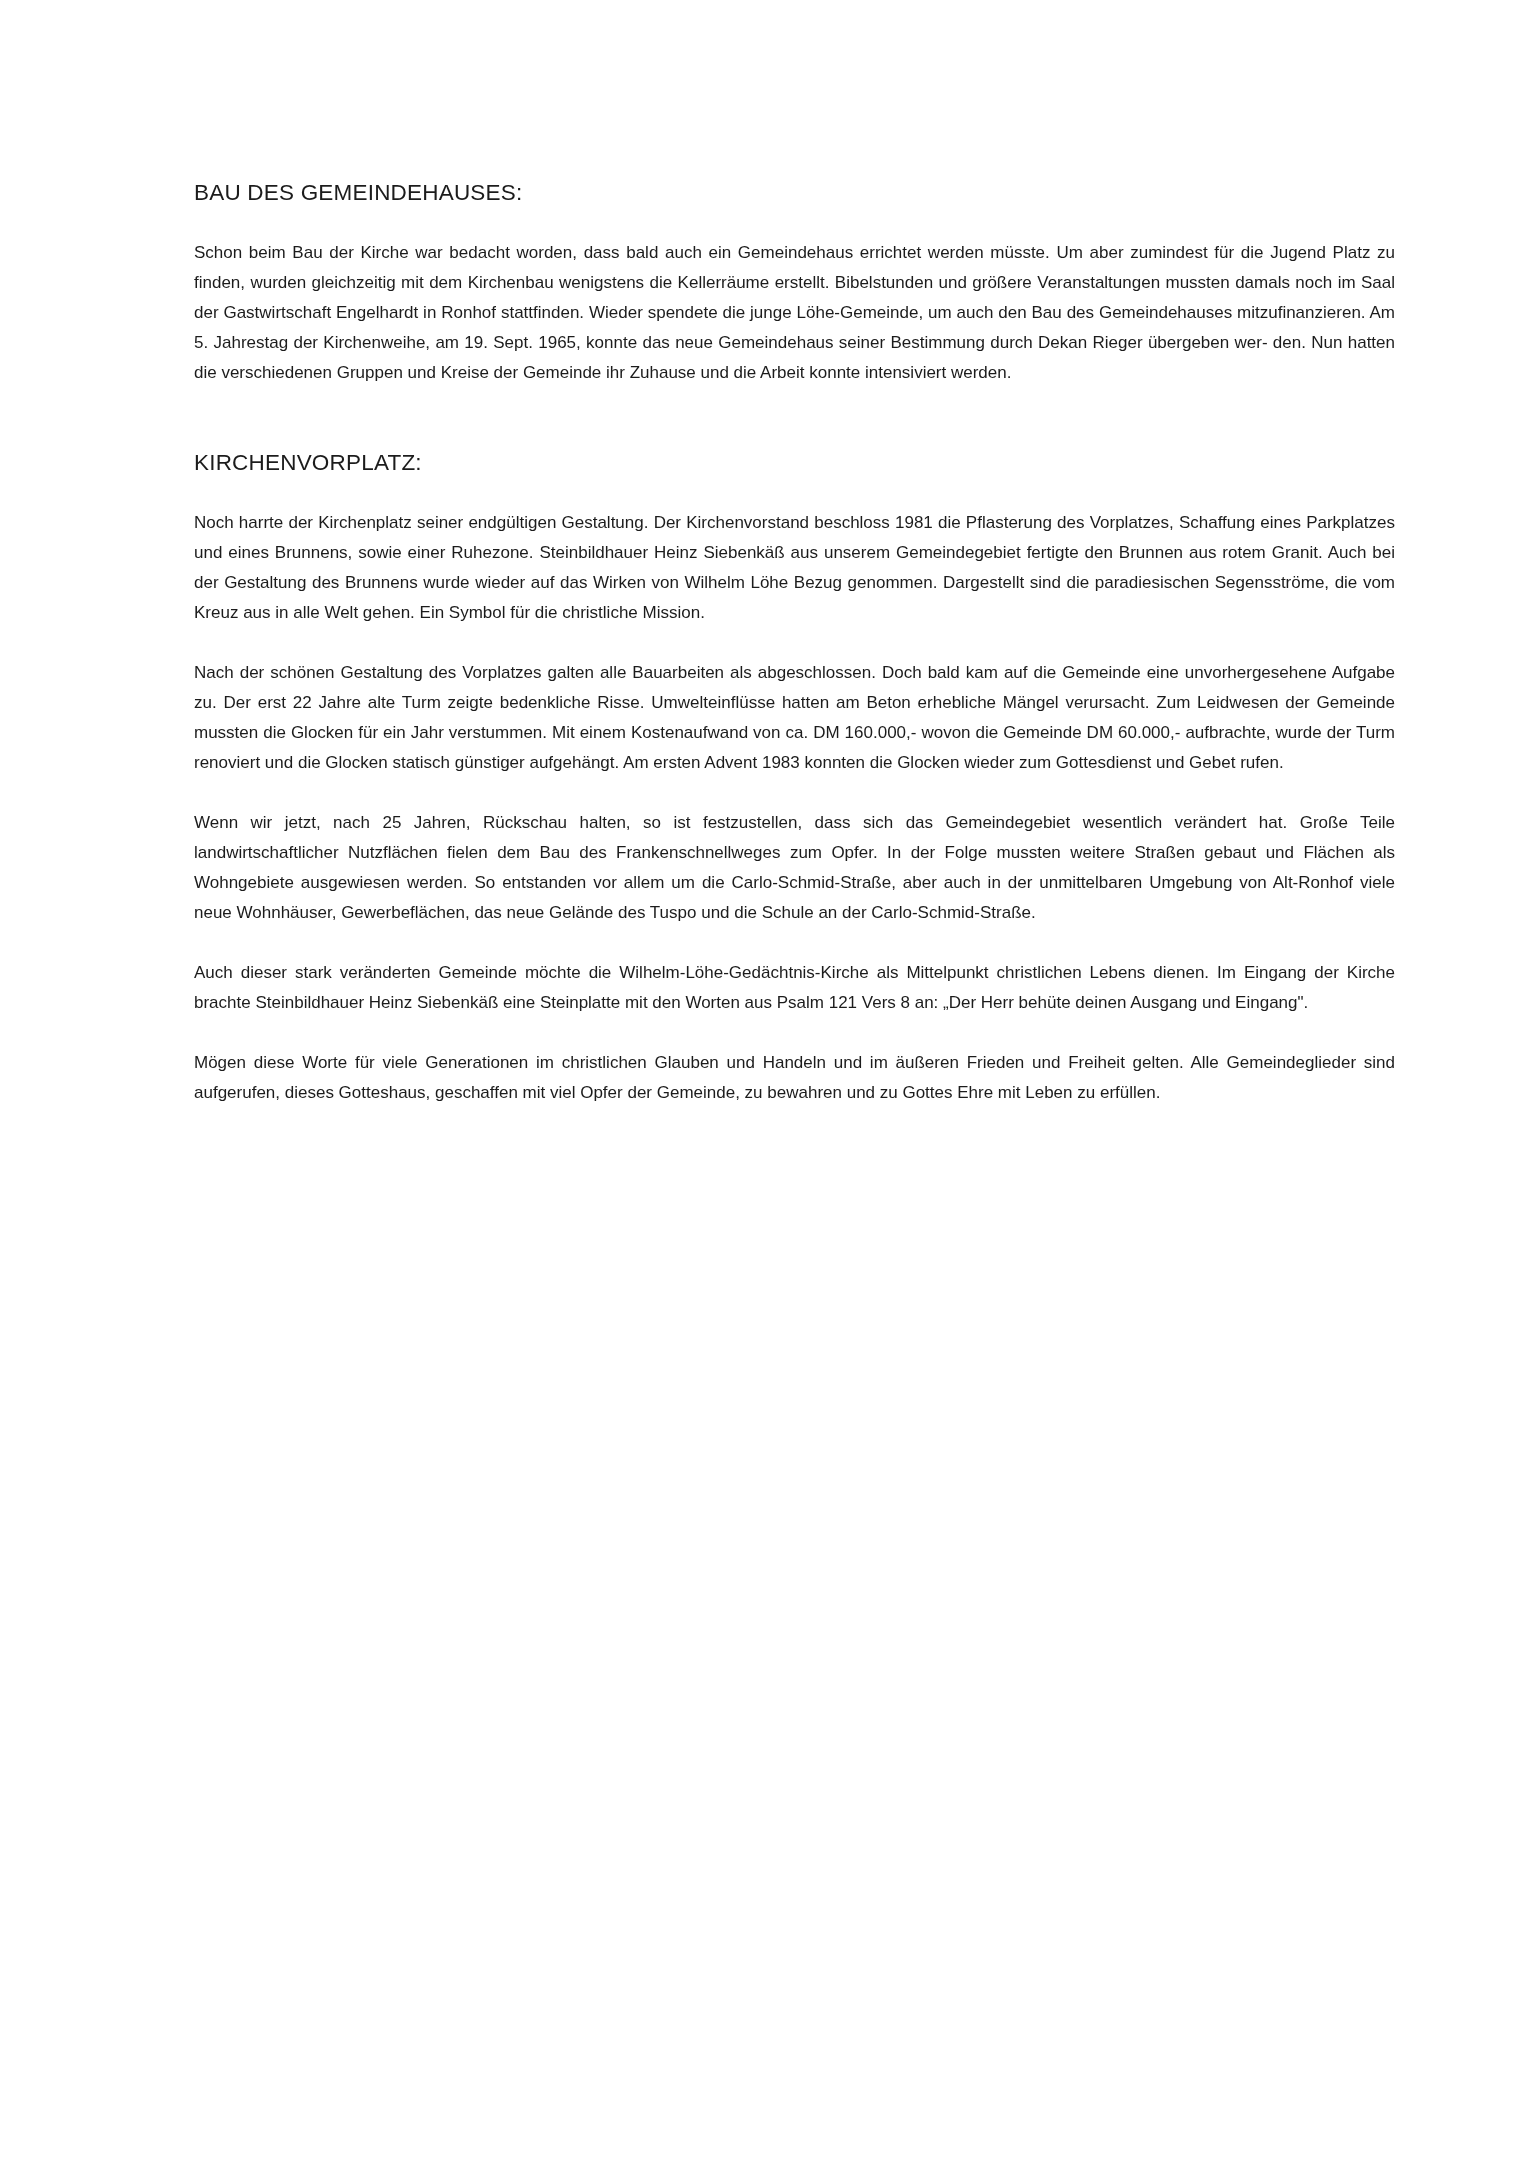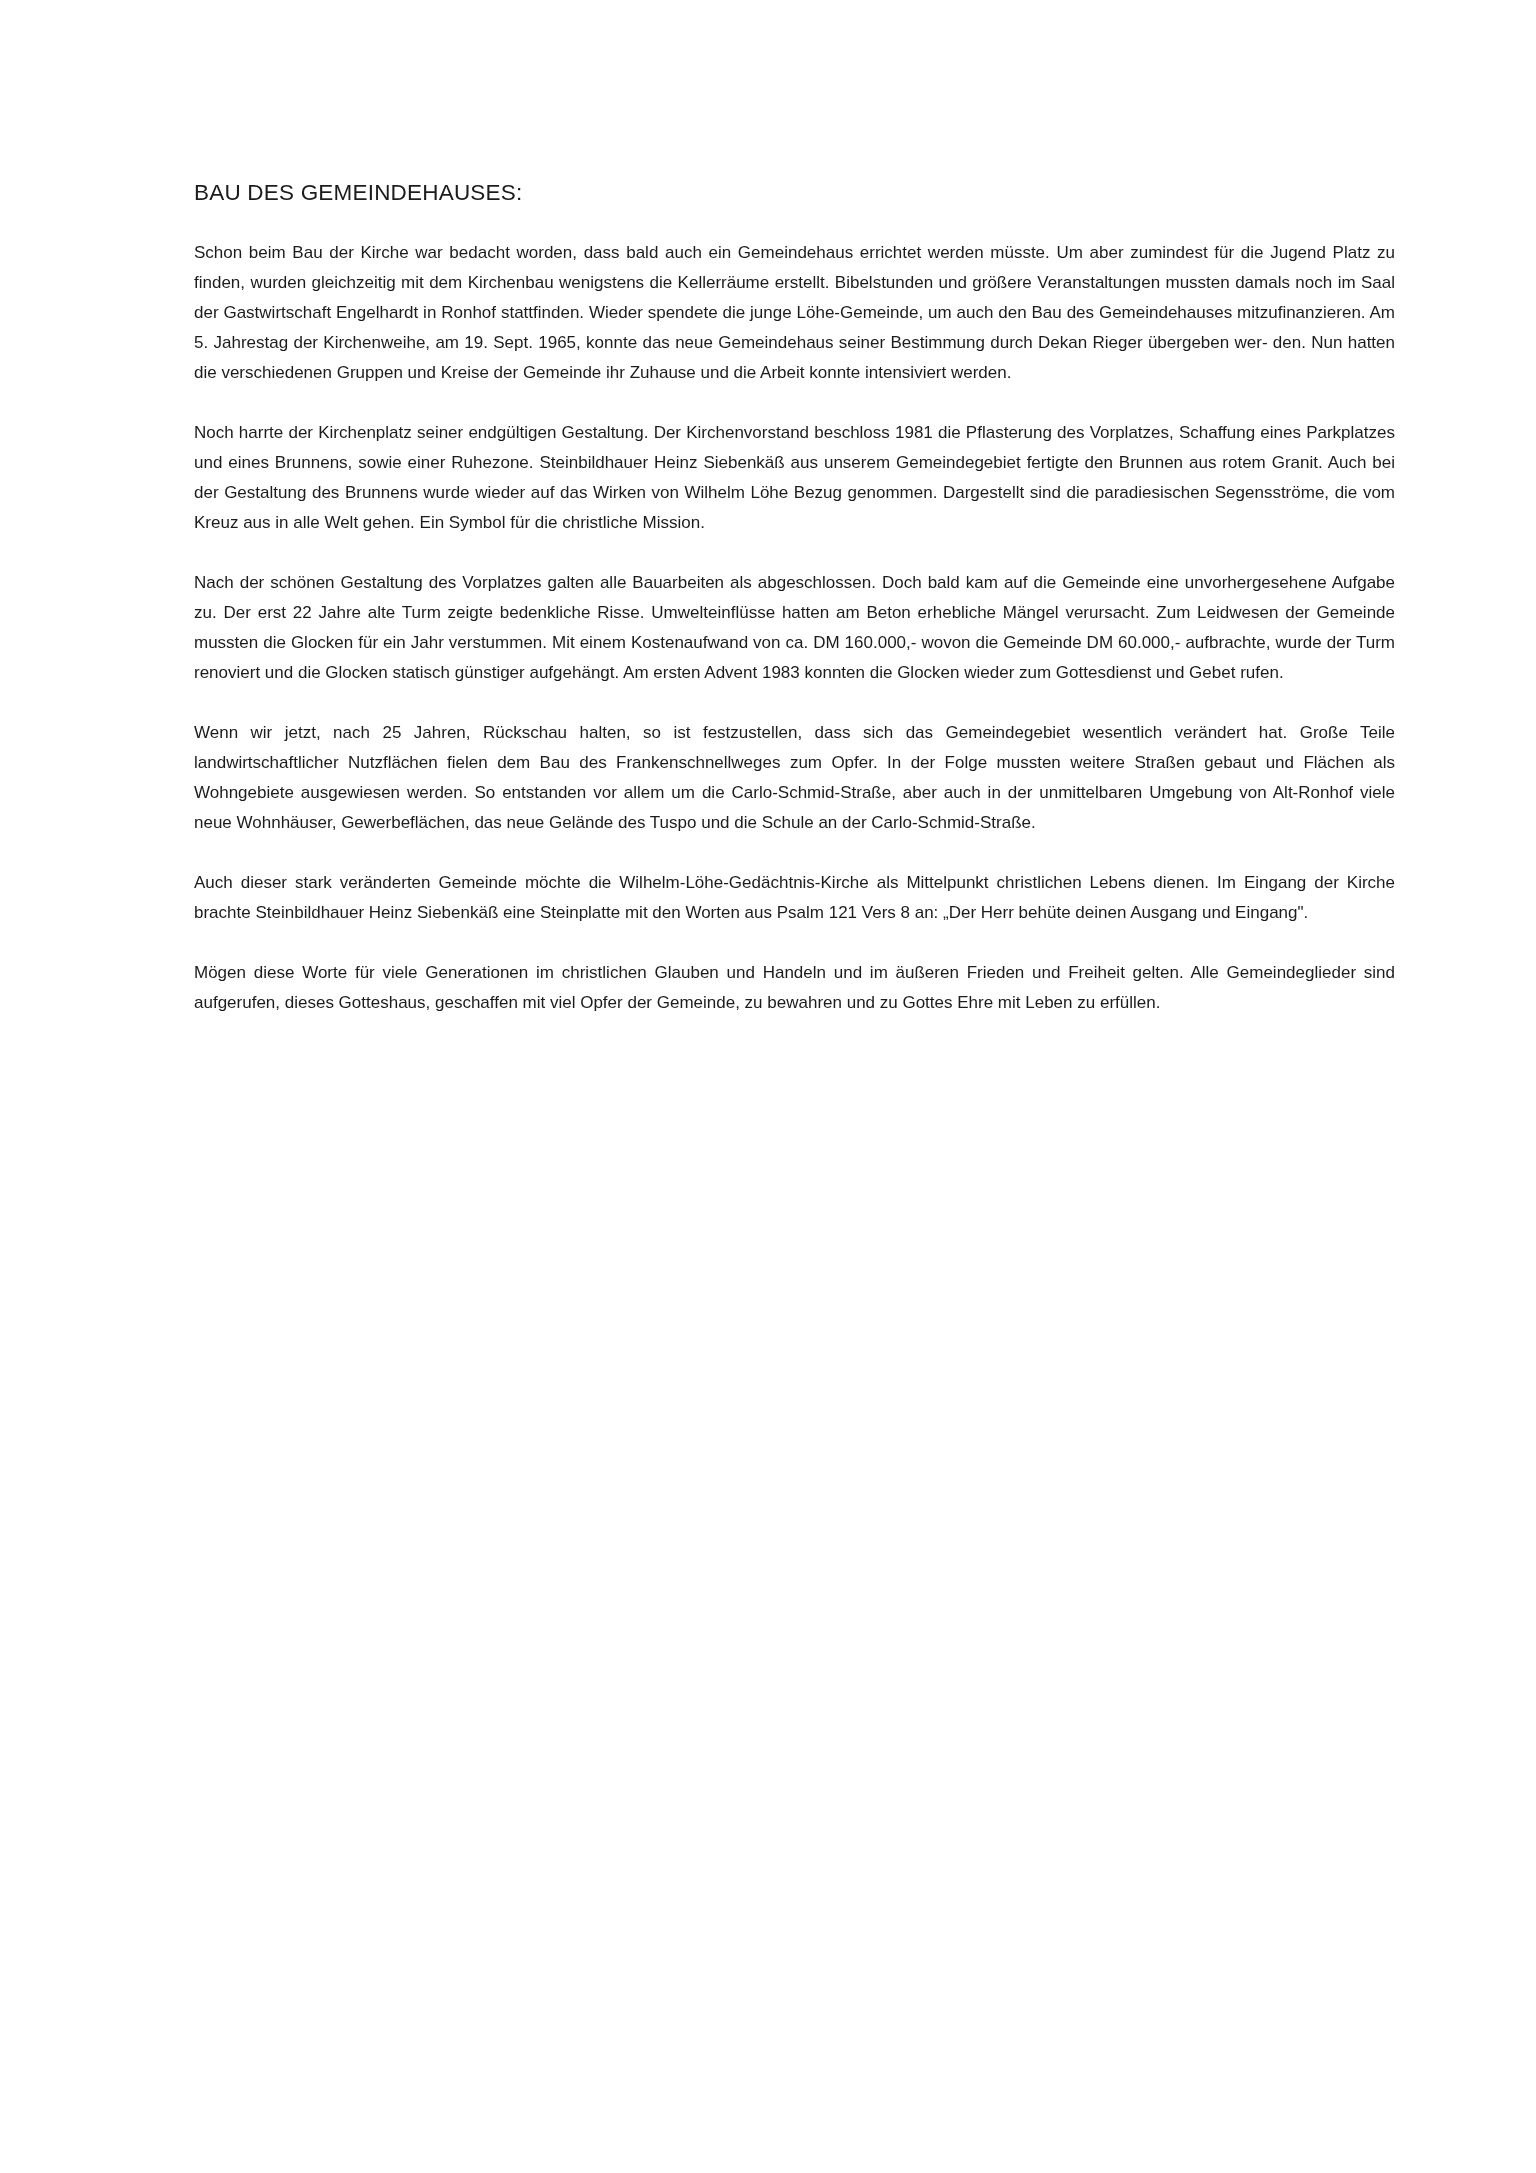--- a/index.html
+++ b/index.html
@@ -47,20 +47,21 @@
 </style>
 </head>
 <body>
 
 <div class="page">
   <div class="content">
 
     <h2>BAU DES GEMEINDEHAUSES:</h2>
     <p>Schon beim Bau der Kirche war bedacht worden, dass bald auch ein Gemeindehaus errichtet werden müsste. Um aber zumindest für die Jugend Platz zu finden, wurden gleichzeitig mit dem Kirchenbau wenigstens die Kellerräume erstellt. Bibelstunden und größere Veranstaltungen mussten damals noch im Saal der Gastwirtschaft Engelhardt in Ronhof stattfinden. Wieder spendete die junge Löhe-Gemeinde, um auch den Bau des Gemeindehauses mitzufinanzieren. Am 5. Jahrestag der Kirchenweihe, am 19. Sept. 1965, konnte das neue Gemeindehaus seiner Bestimmung durch Dekan Rieger übergeben wer- den. Nun hatten die verschiedenen Gruppen und Kreise der Gemeinde ihr Zuhause und die Arbeit konnte intensiviert werden.</p>
 
+    <h2 class="spaced">KIRCHENVORPLATZ:</h2>
     <p>Noch harrte der Kirchenplatz seiner endgültigen Gestaltung. Der Kirchenvorstand beschloss 1981 die Pflasterung des Vorplatzes, Schaffung eines Parkplatzes und eines Brunnens, sowie einer Ruhezone. Steinbildhauer Heinz Siebenkäß aus unserem Gemeindegebiet fertigte den Brunnen aus rotem Granit. Auch bei der Gestaltung des Brunnens wurde wieder auf das Wirken von Wilhelm Löhe Bezug genommen. Dargestellt sind die paradiesischen Segensströme, die vom Kreuz aus in alle Welt gehen. Ein Symbol für die christliche Mission.</p>
 
     <p>Nach der schönen Gestaltung des Vorplatzes galten alle Bauarbeiten als abgeschlossen. Doch bald kam auf die Gemeinde eine unvorhergesehene Aufgabe zu. Der erst 22 Jahre alte Turm zeigte bedenkliche Risse. Umwelteinflüsse hatten am Beton erhebliche Mängel verursacht. Zum Leidwesen der Gemeinde mussten die Glocken für ein Jahr verstummen. Mit einem Kostenaufwand von ca. DM 160.000,- wovon die Gemeinde DM 60.000,- aufbrachte, wurde der Turm renoviert und die Glocken statisch günstiger aufgehängt. Am ersten Advent 1983 konnten die Glocken wieder zum Gottesdienst und Gebet rufen.</p>
     <p>Wenn wir jetzt, nach 25 Jahren, Rückschau halten, so ist festzustellen, dass sich das Gemeindegebiet wesentlich verändert hat. Große Teile landwirtschaftlicher Nutzflächen fielen dem Bau des Frankenschnellweges zum Opfer. In der Folge mussten weitere Straßen gebaut und Flächen als Wohngebiete ausgewiesen werden. So entstanden vor allem um die Carlo-Schmid-Straße, aber auch in der unmittelbaren Umgebung von Alt-Ronhof viele neue Wohnhäuser, Gewerbeflächen, das neue Gelände des Tuspo und die Schule an der Carlo-Schmid-Straße.</p>
     <p>Auch dieser stark veränderten Gemeinde möchte die Wilhelm-Löhe-Gedächtnis-Kirche als Mittelpunkt christlichen Lebens dienen. Im Eingang der Kirche brachte Steinbildhauer Heinz Siebenkäß eine Steinplatte mit den Worten aus Psalm 121 Vers 8 an: „Der Herr behüte deinen Ausgang und Eingang".</p>
     <p>Mögen diese Worte für viele Generationen im christlichen Glauben und Handeln und im äußeren Frieden und Freiheit gelten. Alle Gemeindeglieder sind aufgerufen, dieses Gotteshaus, geschaffen mit viel Opfer der Gemeinde, zu bewahren und zu Gottes Ehre mit Leben zu erfüllen.</p>
 
   </div>
 </div>
 

